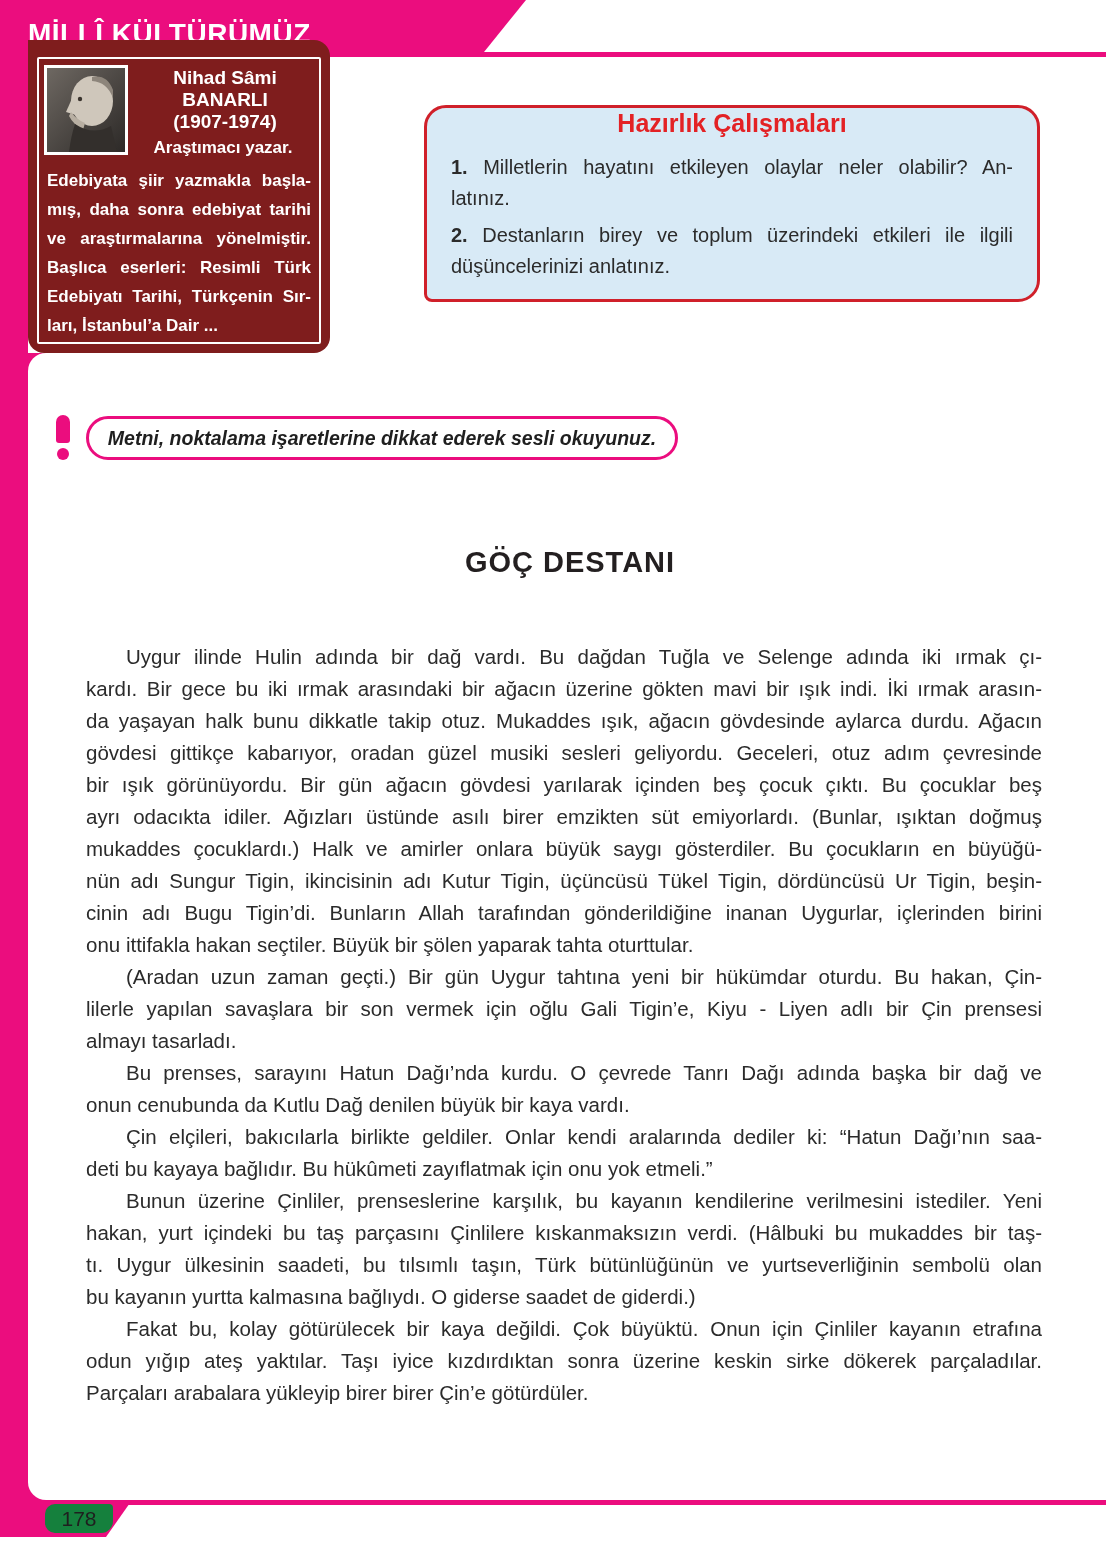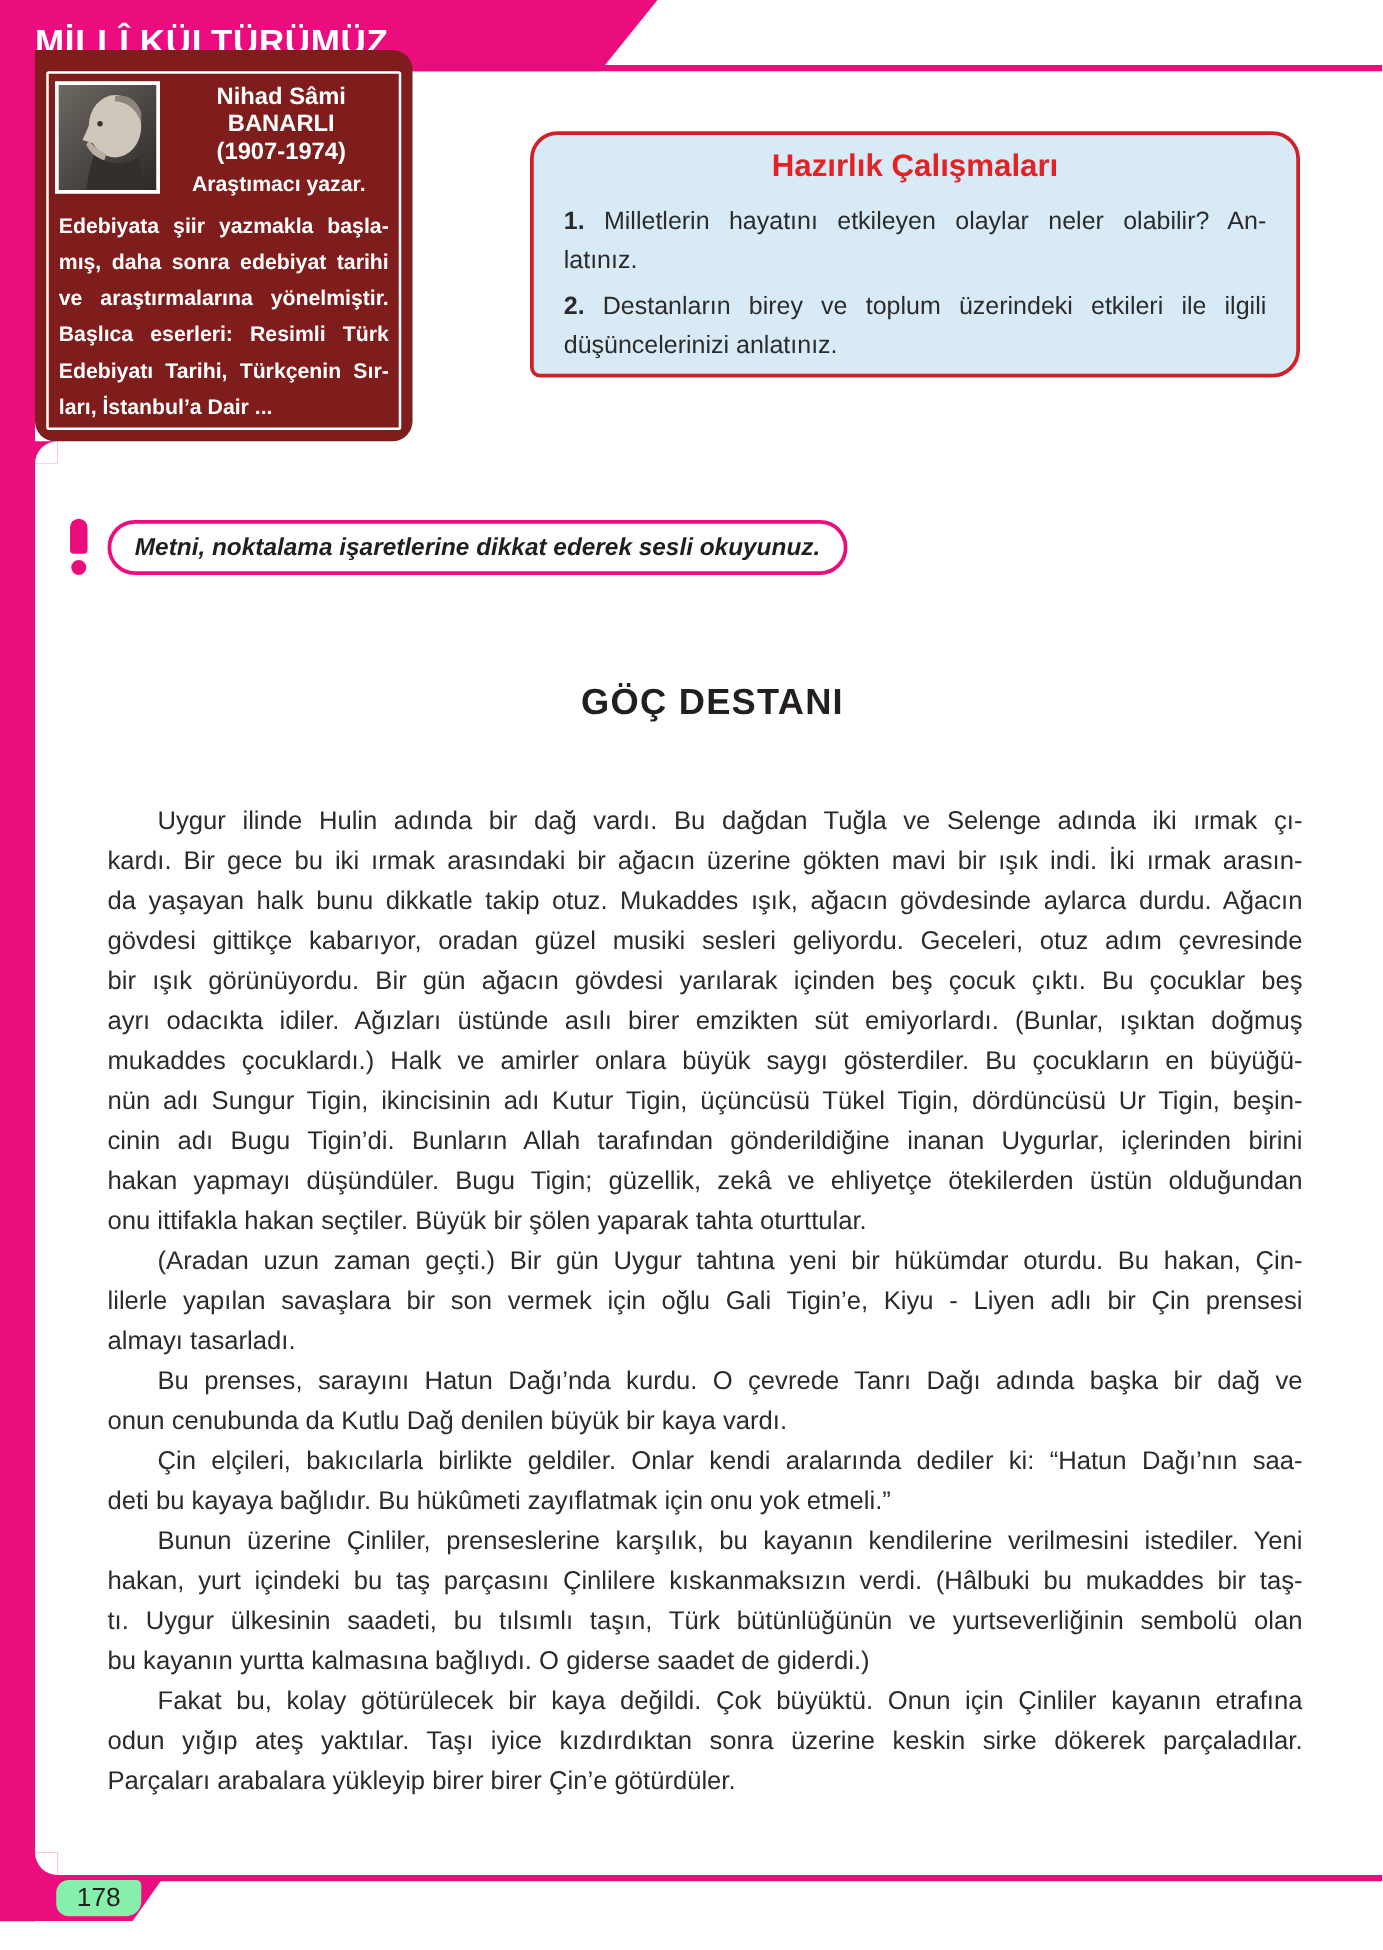--- a/index.html
+++ b/index.html
@@ -25,21 +25,21 @@
                font-size:19px;line-height:22px;}
   .author-role{margin-left:88px;margin-top:5px;text-align:center;font-weight:bold;
                font-size:17px;line-height:20px;}
   .bio{margin:8px 8px 0 8px;}
   .bio-line{height:29px;line-height:29px;font-weight:bold;font-size:17px;
             text-align:justify;text-align-last:justify;overflow:hidden;}
   .bio-line.last{text-align-last:left;}
   
   .prep-box{position:absolute;left:424px;top:105px;width:616px;height:197px;box-sizing:border-box;
             background:#D8EAF6;border:3px solid #D0202A;border-radius:22px 22px 22px 8px;}
-  .prep-title{margin-top:11px;text-align:center;color:#E32225;font-weight:bold;font-size:25px;}
+  .prep-title{margin-top:1px;text-align:center;color:#E32225;font-weight:bold;font-size:25px;}
   .prep-items{margin:14px 24px 0 24px;color:#2b2b2b;font-size:20px;}
   .prep-line{height:31px;line-height:31px;text-align:justify;text-align-last:justify;overflow:hidden;}
   .prep-line.last{text-align-last:left;}
   .prep-line .num{font-weight:bold;}
   .prep-gap{height:6px;}
   
   .callout{position:absolute;left:52px;top:414px;height:48px;display:flex;align-items:center;font-weight:bold;}
   .exc-icon{position:relative;width:22px;height:46px;margin-right:12px;}
   .exc-bar{position:absolute;left:4px;top:0;width:14px;height:28px;background:#EB0D7E;
            border-radius:7px 7px 3px 3px;}
@@ -60,21 +60,21 @@
   .corner{position:absolute;left:28px;width:18px;height:18px;background:#EB0D7E;}
   .corner-tl{top:353px;}
   .corner-tl .in{width:100%;height:100%;background:#fff;border-top-left-radius:18px;}
   .corner-bl{top:1482px;}
   .corner-bl .in{width:100%;height:100%;background:#fff;border-bottom-left-radius:18px;}
   
   .bottom-rule{position:absolute;left:28px;top:1500px;width:1078px;height:5px;background:#EB0D7E;}
   .bottom-band{position:absolute;left:0;top:1500px;width:132px;height:37px;background:#EB0D7E;
                -webkit-clip-path:polygon(0 0,132px 0,106px 37px,0 37px);
                clip-path:polygon(0 0,132px 0,106px 37px,0 37px);}
-  .page-num{position:absolute;left:45px;top:1504px;width:68px;height:29px;background:#86efac;
+  .page-num{position:absolute;left:45px;top:1504px;width:68px;height:29px;background:#15803d;
             border-radius:10px 4px 12px 10px;text-align:center;line-height:29px;
             font-size:21px;color:#1f1f1f;}
 </style>
 </head>
 <body>
 
 <div class="page">
 
   <div class="left-strip"></div>
   <div class="top-rule"></div>
@@ -142,21 +142,20 @@
   <div class="body-text">
     <div class="bl fi">Uygur ilinde Hulin adında bir dağ vardı. Bu dağdan Tuğla ve Selenge adında iki ırmak çı-</div>
     <div class="bl">kardı. Bir gece bu iki ırmak arasındaki bir ağacın üzerine gökten mavi bir ışık indi. İki ırmak arasın-</div>
     <div class="bl">da yaşayan halk bunu dikkatle takip otuz. Mukaddes ışık, ağacın gövdesinde aylarca durdu. Ağacın</div>
     <div class="bl">gövdesi gittikçe kabarıyor, oradan güzel musiki sesleri geliyordu. Geceleri, otuz adım çevresinde</div>
     <div class="bl">bir ışık görünüyordu. Bir gün ağacın gövdesi yarılarak içinden beş çocuk çıktı. Bu çocuklar beş</div>
     <div class="bl">ayrı odacıkta idiler. Ağızları üstünde asılı birer emzikten süt emiyorlardı. (Bunlar, ışıktan doğmuş</div>
     <div class="bl">mukaddes çocuklardı.) Halk ve amirler onlara büyük saygı gösterdiler. Bu çocukların en büyüğü-</div>
     <div class="bl">nün adı Sungur Tigin, ikincisinin adı Kutur Tigin, üçüncüsü Tükel Tigin, dördüncüsü Ur Tigin, beşin-</div>
     <div class="bl">cinin adı Bugu Tigin’di. Bunların Allah tarafından gönderildiğine inanan Uygurlar, içlerinden birini</div>
-    <div class="bl">hakan yapmayı düşündüler. Bugu Tigin; güzellik, zekâ ve ehliyetçe ötekilerden üstün olduğundan</div>
     <div class="bl last">onu ittifakla hakan seçtiler. Büyük bir şölen yaparak tahta oturttular.</div>
     <div class="bl fi">(Aradan uzun zaman geçti.) Bir gün Uygur tahtına yeni bir hükümdar oturdu. Bu hakan, Çin-</div>
     <div class="bl">lilerle yapılan savaşlara bir son vermek için oğlu Gali Tigin’e, Kiyu - Liyen adlı bir Çin prensesi</div>
     <div class="bl last">almayı tasarladı.</div>
     <div class="bl fi">Bu prenses, sarayını Hatun Dağı’nda kurdu. O çevrede Tanrı Dağı adında başka bir dağ ve</div>
     <div class="bl last">onun cenubunda da Kutlu Dağ denilen büyük bir kaya vardı.</div>
     <div class="bl fi">Çin elçileri, bakıcılarla birlikte geldiler. Onlar kendi aralarında dediler ki: “Hatun Dağı’nın saa-</div>
     <div class="bl last">deti bu kayaya bağlıdır. Bu hükûmeti zayıflatmak için onu yok etmeli.”</div>
     <div class="bl fi">Bunun üzerine Çinliler, prenseslerine karşılık, bu kayanın kendilerine verilmesini istediler. Yeni</div>
     <div class="bl">hakan, yurt içindeki bu taş parçasını Çinlilere kıskanmaksızın verdi. (Hâlbuki bu mukaddes bir taş-</div>

